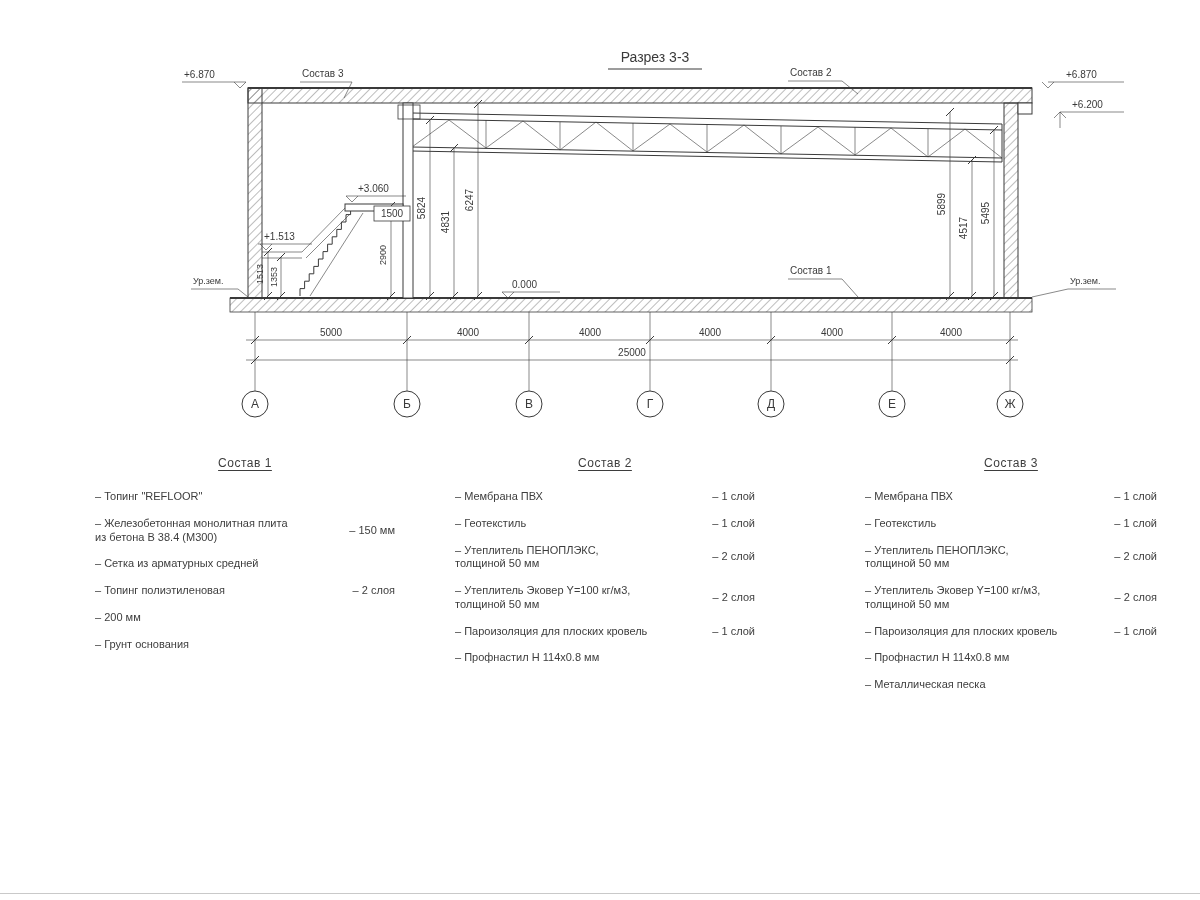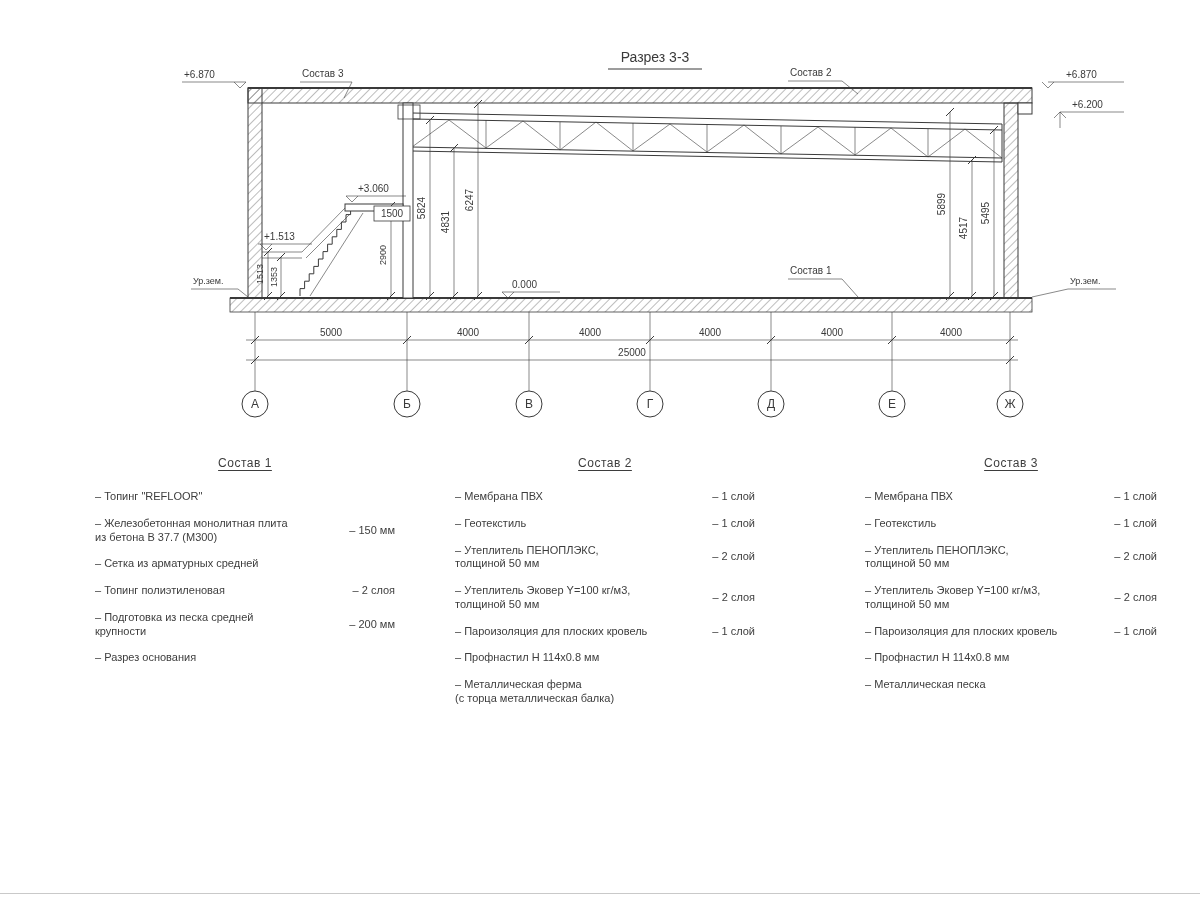--- a/index.html
+++ b/index.html
@@ -237,38 +237,36 @@
 <div class="legends">
 
   <section class="legend legend-1">
     <h3>Состав 1</h3>
     <div class="li">
       <span class="li-t">– Топинг "REFLOOR"</span>
       <span class="li-v"></span>
     </div>
     <div class="li">
       <span class="li-t">– Железобетонная  монолитная плита
-из бетона В 37.7 (М300)</span>
+из бетона В 38.4 (М300)</span>
       <span class="li-v">– 150 мм</span>
     </div>
     <div class="li">
       <span class="li-t">– Сетка из арматурных средней</span>
       <span class="li-v"></span>
     </div>
     <div class="li">
       <span class="li-t">– Топинг полиэтиленовая</span>
       <span class="li-v">– 2 слоя</span>
     </div>
     <div class="li">
-      <span class="li-t">– Подготовка из песка средней
-крупности</span>
       <span class="li-v">– 200 мм</span>
     </div>
     <div class="li">
-      <span class="li-t">– Разрез основания</span>
+      <span class="li-t">– Грунт основания</span>
       <span class="li-v"></span>
     </div>
   </section>
 
   <section class="legend legend-2">
     <h3>Состав 2</h3>
     <div class="li">
       <span class="li-t">– Мембрана ПВХ</span>
       <span class="li-v">– 1 слой</span>
     </div>
@@ -287,25 +285,20 @@
       <span class="li-v">– 2 слоя</span>
     </div>
     <div class="li">
       <span class="li-t">– Пароизоляция для плоских кровель</span>
       <span class="li-v">– 1 слой</span>
     </div>
     <div class="li">
       <span class="li-t">– Профнастил Н 114х0.8 мм</span>
       <span class="li-v"></span>
     </div>
-    <div class="li">
-      <span class="li-t">– Металлическая ферма
-(с торца металлическая балка)</span>
-      <span class="li-v"></span>
-    </div>
   </section>
 
   <section class="legend legend-3">
     <h3>Состав 3</h3>
     <div class="li">
       <span class="li-t">– Мембрана ПВХ</span>
       <span class="li-v">– 1 слой</span>
     </div>
     <div class="li">
       <span class="li-t">– Геотекстиль</span>

